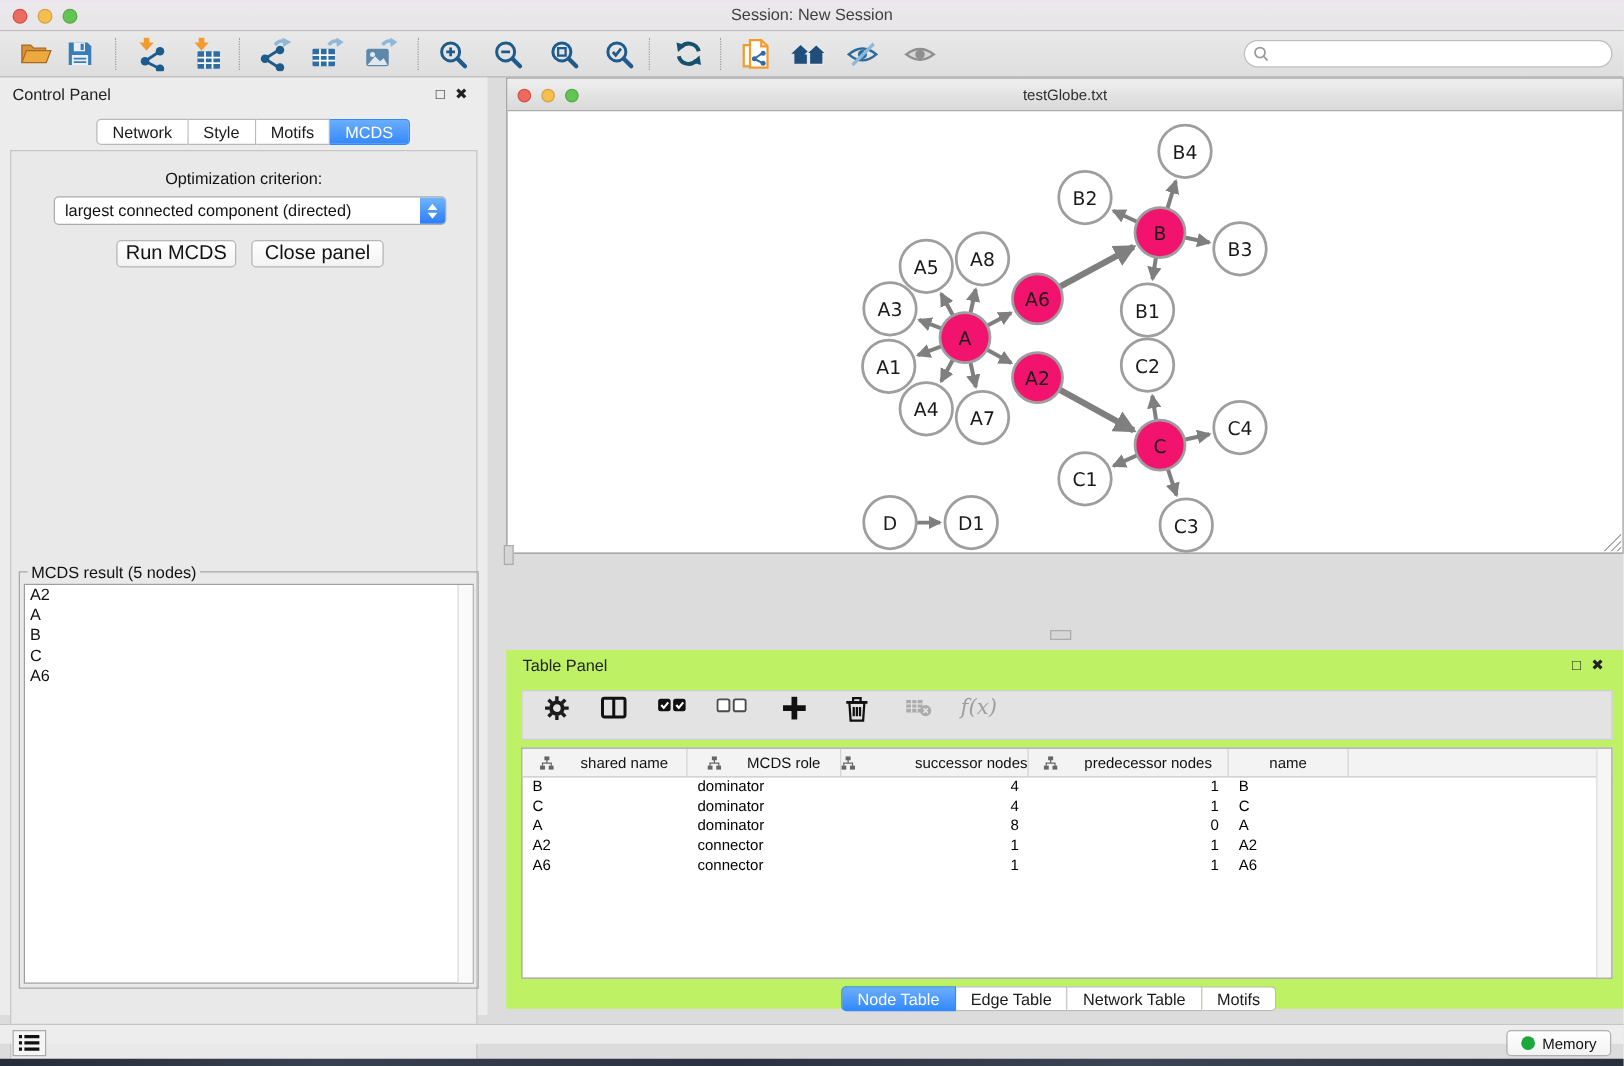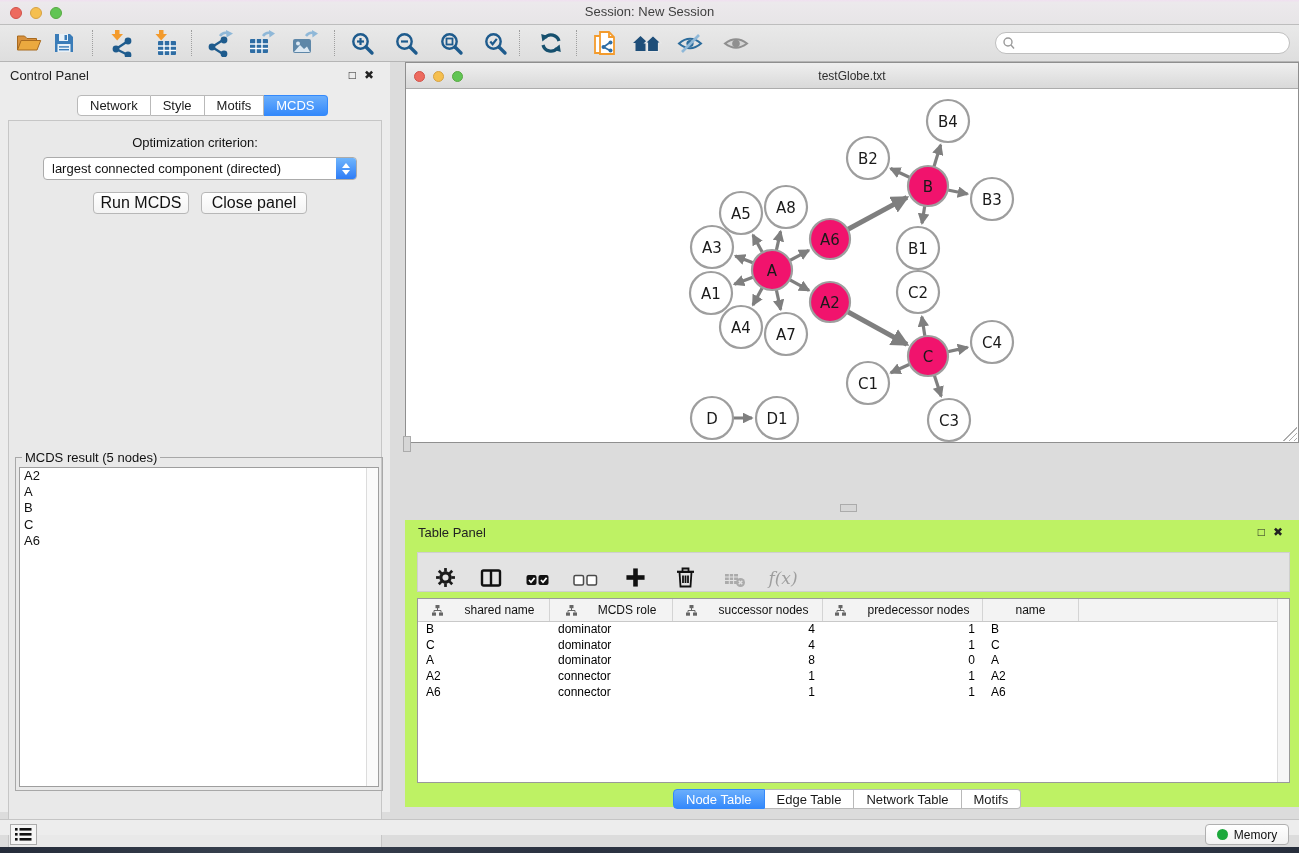--- a/index.html
+++ b/index.html
@@ -78,21 +78,21 @@
      linear-gradient(135deg, transparent 48%, #ADADAD 48%, #ADADAD 54%, transparent 54%,
        transparent 68%, #ADADAD 68%, #ADADAD 74%, transparent 74%,
        transparent 86%, #ADADAD 86%, #ADADAD 92%, transparent 92%); }
   .split-handle { position:absolute; background:#D6D6D6; border:1px solid #ABABAB; }
 
   
   #table-panel { left:405px; top:520px; width:894px; height:287px; background:#bef264; }
   #tp-title { position:absolute; left:13px; top:5px; font-size:13px; color:#222; }
   #tp-toolbar { position:absolute; left:12px; top:32px; width:873px; height:40px;
     background:#E3E3E3; border:1px solid #CFCFCF; display:flex; align-items:center; }
-  .tp-icon { width:38px; height:32px; display:flex; align-items:flex-end; justify-content:center; }
+  .tp-icon { width:38px; height:32px; display:flex; align-items:flex-start; justify-content:center; }
   #tp-table { position:absolute; left:12px; top:78px; width:873px; height:185px;
     background:#fff; border:1px solid #9A9A9A; overflow:hidden; }
   #tp-table .vscroll { position:absolute; right:0; top:0; bottom:0; width:12px;
     background:#F6F6F6; border-left:1px solid #DCDCDC; }
   .t-header { display:flex; height:23px; background:#F3F3F3; border-bottom:1px solid #C9C9C9; }
   .t-hcell { display:flex; align-items:center; justify-content:center; gap:21px;
     font-size:12px; color:#111; border-right:1px solid #D4D4D4; overflow:hidden; }
   .t-row { display:flex; height:15.7px; }
   .t-cell { font-size:12px; color:#000; line-height:15.5px; padding:0 8px;
     white-space:nowrap; overflow:hidden; }
@@ -548,21 +548,21 @@
             <svg width="11" height="11" viewBox="0 0 11 11">
               <g fill="#666">
                 <rect x="3.5" y="0" width="4" height="3.2"></rect>
                 <rect x="0" y="7.5" width="4" height="3.2"></rect>
                 <rect x="7" y="7.5" width="4" height="3.2"></rect>
               </g>
               <path d="M5.5 3 v2.5 M2 7.5 v-2 h7 v2" stroke="#666" stroke-width="1" fill="none"></path>
             </svg>
             <span>MCDS role</span>
           </div>
-          <div class="t-hcell" style="width: 150px;">
+          <div class="t-hcell" style="width: 150px; justify-content: space-between;">
             <svg width="11" height="11" viewBox="0 0 11 11">
               <g fill="#666">
                 <rect x="3.5" y="0" width="4" height="3.2"></rect>
                 <rect x="0" y="7.5" width="4" height="3.2"></rect>
                 <rect x="7" y="7.5" width="4" height="3.2"></rect>
               </g>
               <path d="M5.5 3 v2.5 M2 7.5 v-2 h7 v2" stroke="#666" stroke-width="1" fill="none"></path>
             </svg>
             <span>successor nodes</span>
           </div>

